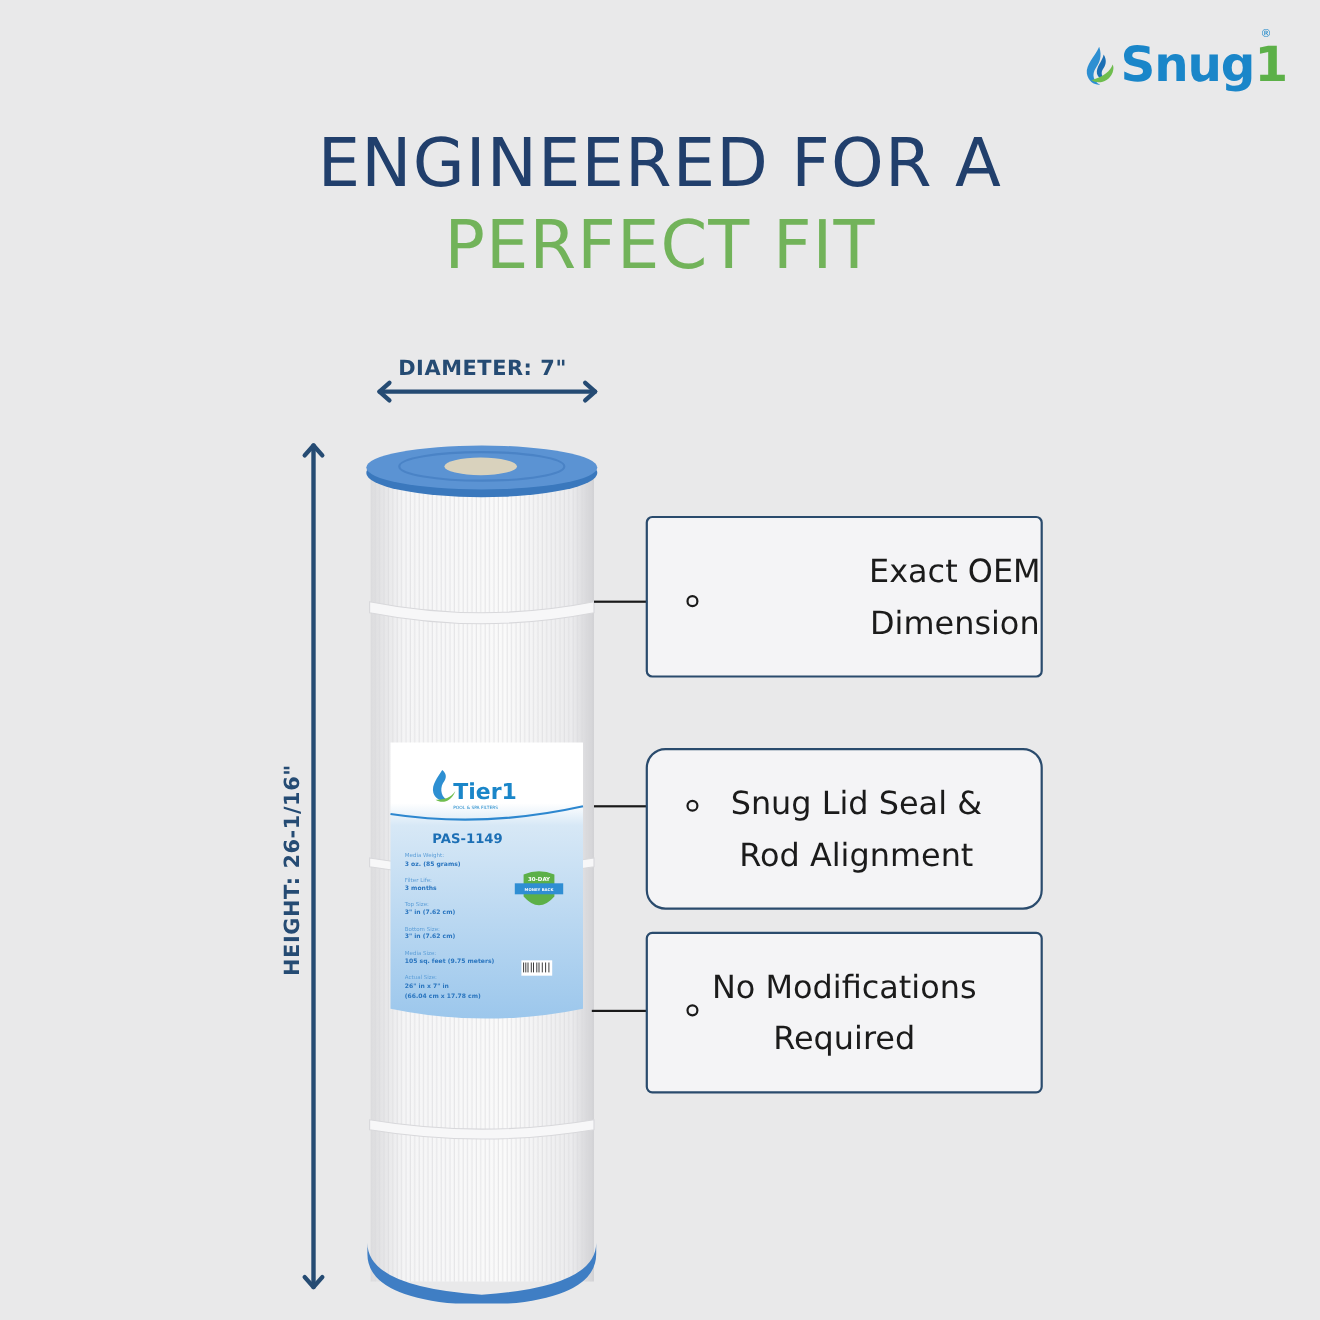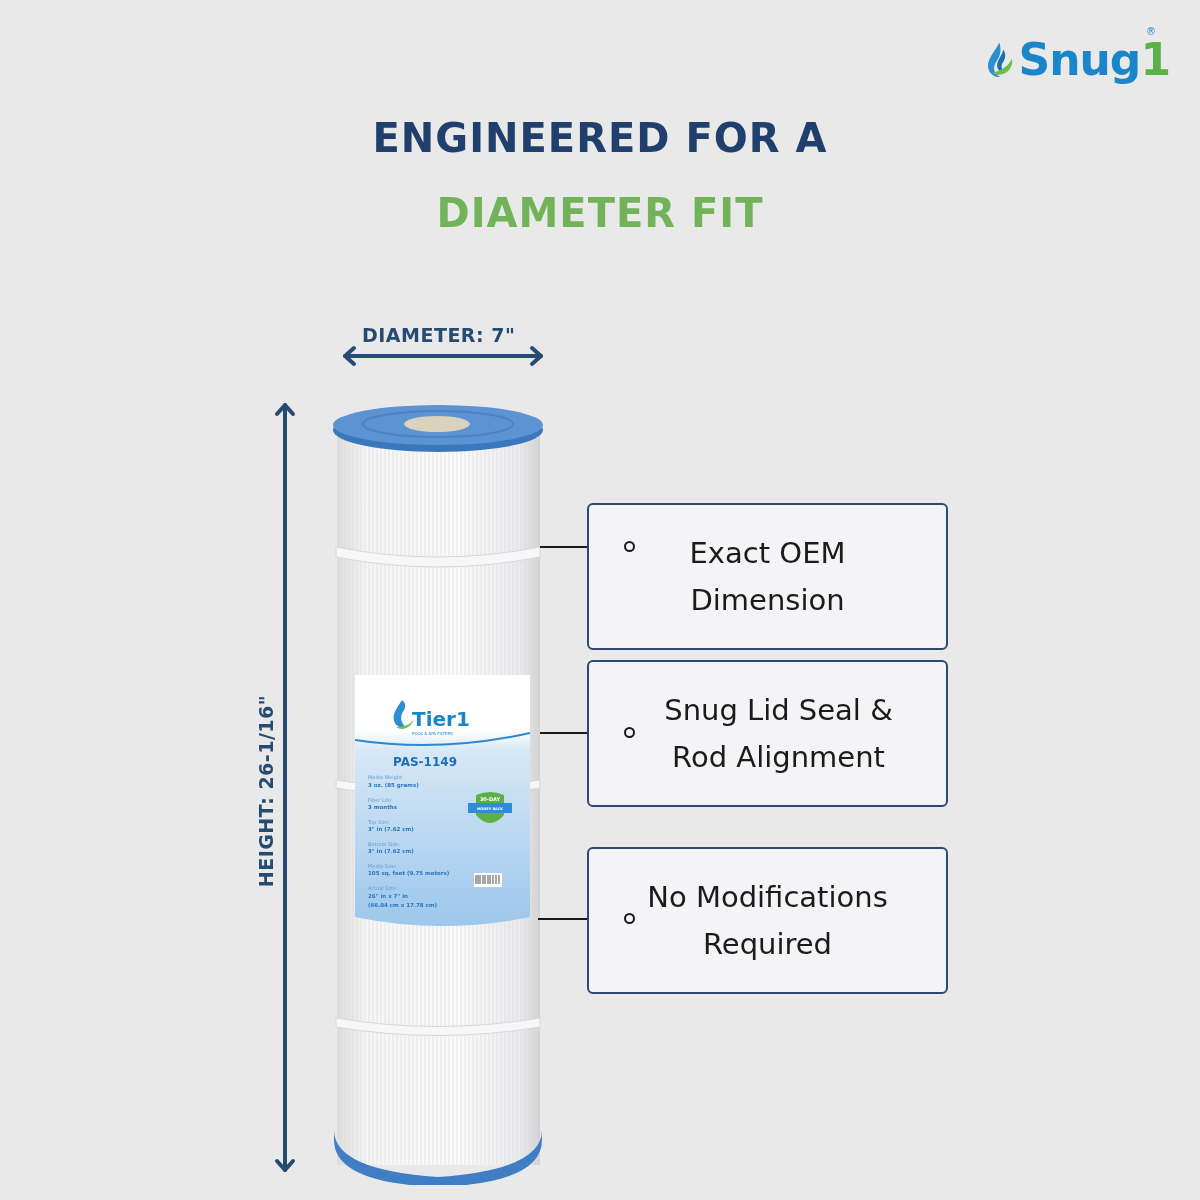--- a/index.html
+++ b/index.html
@@ -18,22 +18,22 @@
       font-family: "DejaVu Sans", sans-serif; font-weight: bold;
       font-size: 44px; letter-spacing: -1px; margin-left: 4px; line-height: 1;
       color: #1a86c9;
     }
     .logo-text .one { color: #5cb048; }
     .logo-reg {
       position: absolute; right: 14px; top: 4px; font-size: 10px; color: #1a86c9;
     }
     .headline {
       position: absolute; left: 0; width: 1200px; text-align: center;
-      font-family: "DejaVu Sans", sans-serif; font-weight: bold;
-      font-size: 40px; letter-spacing: 1px; line-height: 1;
+      font-family: "DejaVu Sans", sans-serif; font-weight: normal;
+      font-size: 61px; letter-spacing: 1px; line-height: 1;
     }
     .headline.l1 { top: 118px; color: #213f6c; }
     .headline.l2 { top: 193px; color: #72b35a; }
 
     .dim-label {
       position: absolute; font-family: "DejaVu Sans", sans-serif;
       font-weight: bold; color: #254b73;
     }
     .diam-label { left: 362px; top: 324px; font-size: 19px; letter-spacing: 0.5px; }
     .height-label {
@@ -46,22 +46,22 @@
 
     .callout {
       position: absolute; left: 587px; width: 361px; height: 147px;
       border: 2px solid #2a4b6d; border-radius: 6px; background: #f4f4f6;
       display: flex; align-items: center; justify-content: center; text-align: center;
     }
     .callout span {
       font-family: "DejaVu Sans", sans-serif; font-size: 29px; line-height: 47px;
       color: #1b1b1b; white-space: pre-line;
     }
-    .c1 { top: 503px; }
-    .c2 { top: 660px; }
+    .c1 { top: 469px; justify-content: flex-end; }
+    .c2 { top: 680px; border-radius: 18px; }
     .c3 { top: 847px; }
     .c2 span { margin-left: 22px; }
     .c3 span { margin-left: 0; }
 
     .leader { position: absolute; height: 2px; background: #1a1a1a; }
     .leader-dot {
       position: absolute; width: 11px; height: 11px; border-radius: 50%;
       border: 2px solid #1a1a1a; background: #f4f4f6;
     }
   </style>
@@ -72,21 +72,21 @@
   <svg width="58" height="75" viewBox="0 0 58 75">
     <path d="M28 4 C 20 22, 4 36, 6 52 C 8 66, 20 73, 30 72 C 18 66, 14 54, 22 42 C 28 33, 34 22, 28 4 Z" fill="#2d8fd2"></path>
     <path d="M36 18 C 34 30, 22 40, 24 52 C 26 60, 34 64, 40 62 C 32 58, 30 50, 36 42 C 40 36, 42 28, 36 18 Z" fill="#1b6fb4"></path>
     <path d="M14 64 C 24 70, 44 70, 52 50 C 54 44, 54 40, 52 36 C 48 48, 36 58, 14 64 Z" fill="#6fbd4e"></path>
   </svg>
   <div class="logo-text"><span>Snug</span><span class="one">1</span></div>
   <span class="logo-reg">®</span>
 </div>
 
 <div class="headline l1">ENGINEERED FOR A</div>
-<div class="headline l2">DIAMETER FIT</div>
+<div class="headline l2">PERFECT FIT</div>
 
 <div class="dim-label diam-label">DIAMETER: 7"</div>
 <div class="dim-label height-label">HEIGHT: 26-1/16"</div>
 
 <svg class="arrows" viewBox="0 0 1200 1200">
   <g stroke="#254b73" stroke-width="4" fill="none" stroke-linecap="round" stroke-linejoin="round">
     <line x1="345" y1="356" x2="541" y2="356"></line>
     <polyline points="354,348 345,356 354,364"></polyline>
     <polyline points="532,348 541,356 532,364"></polyline>
   </g>

